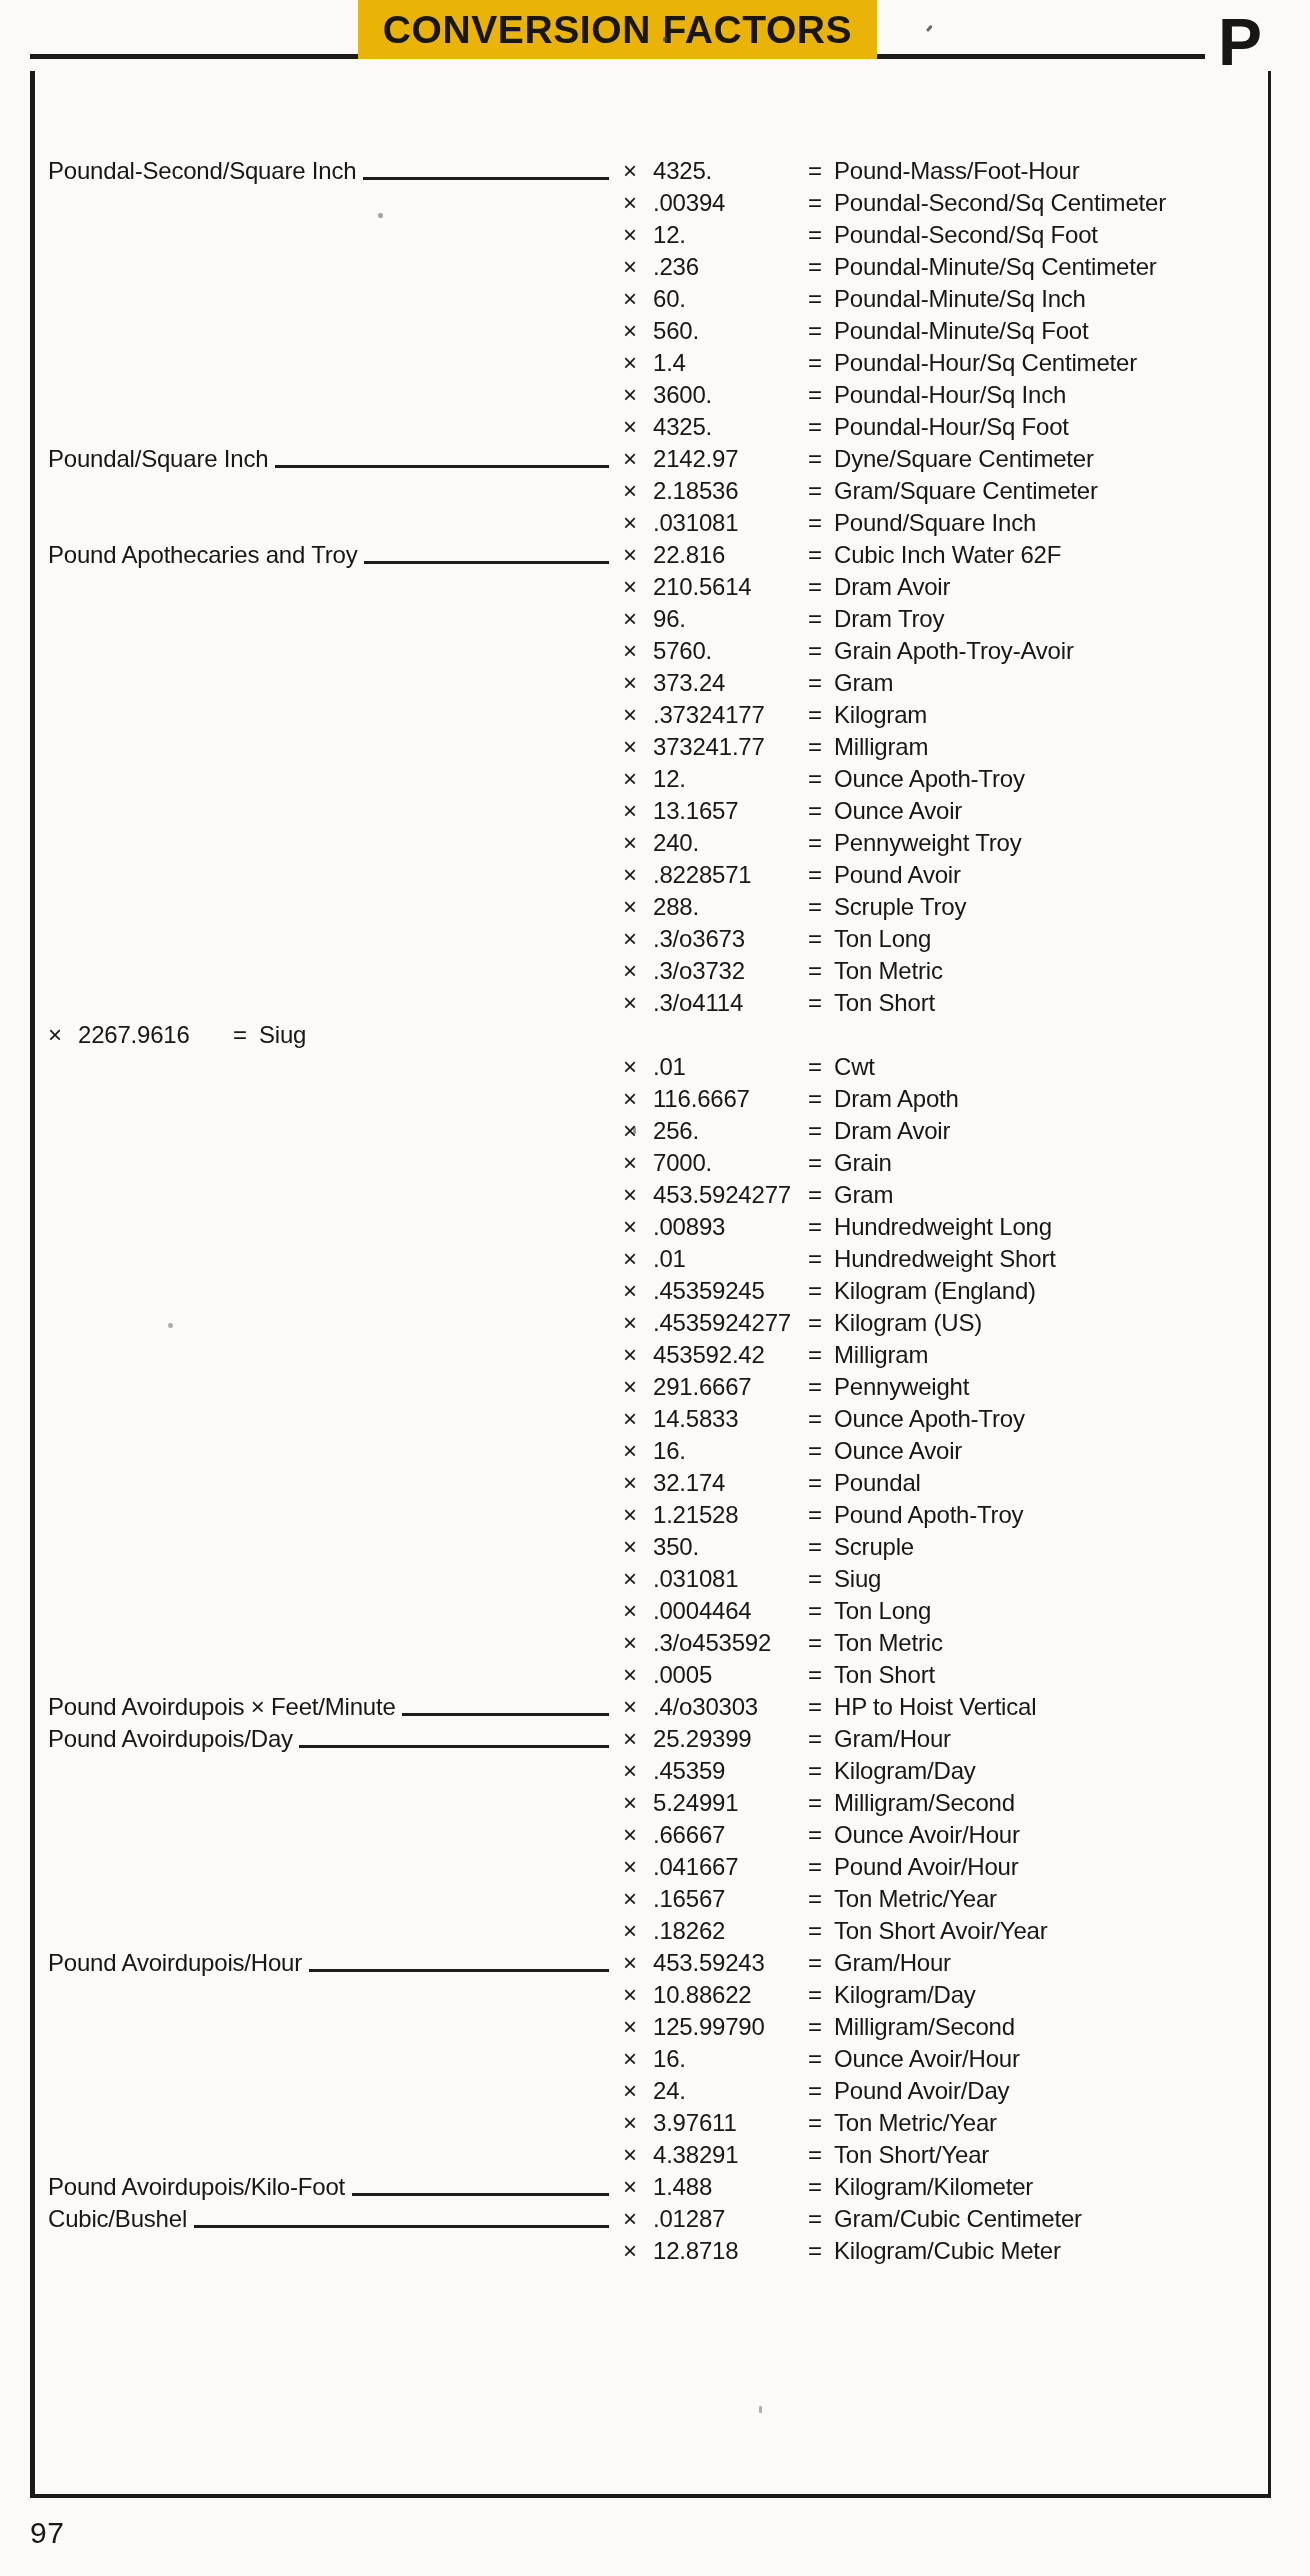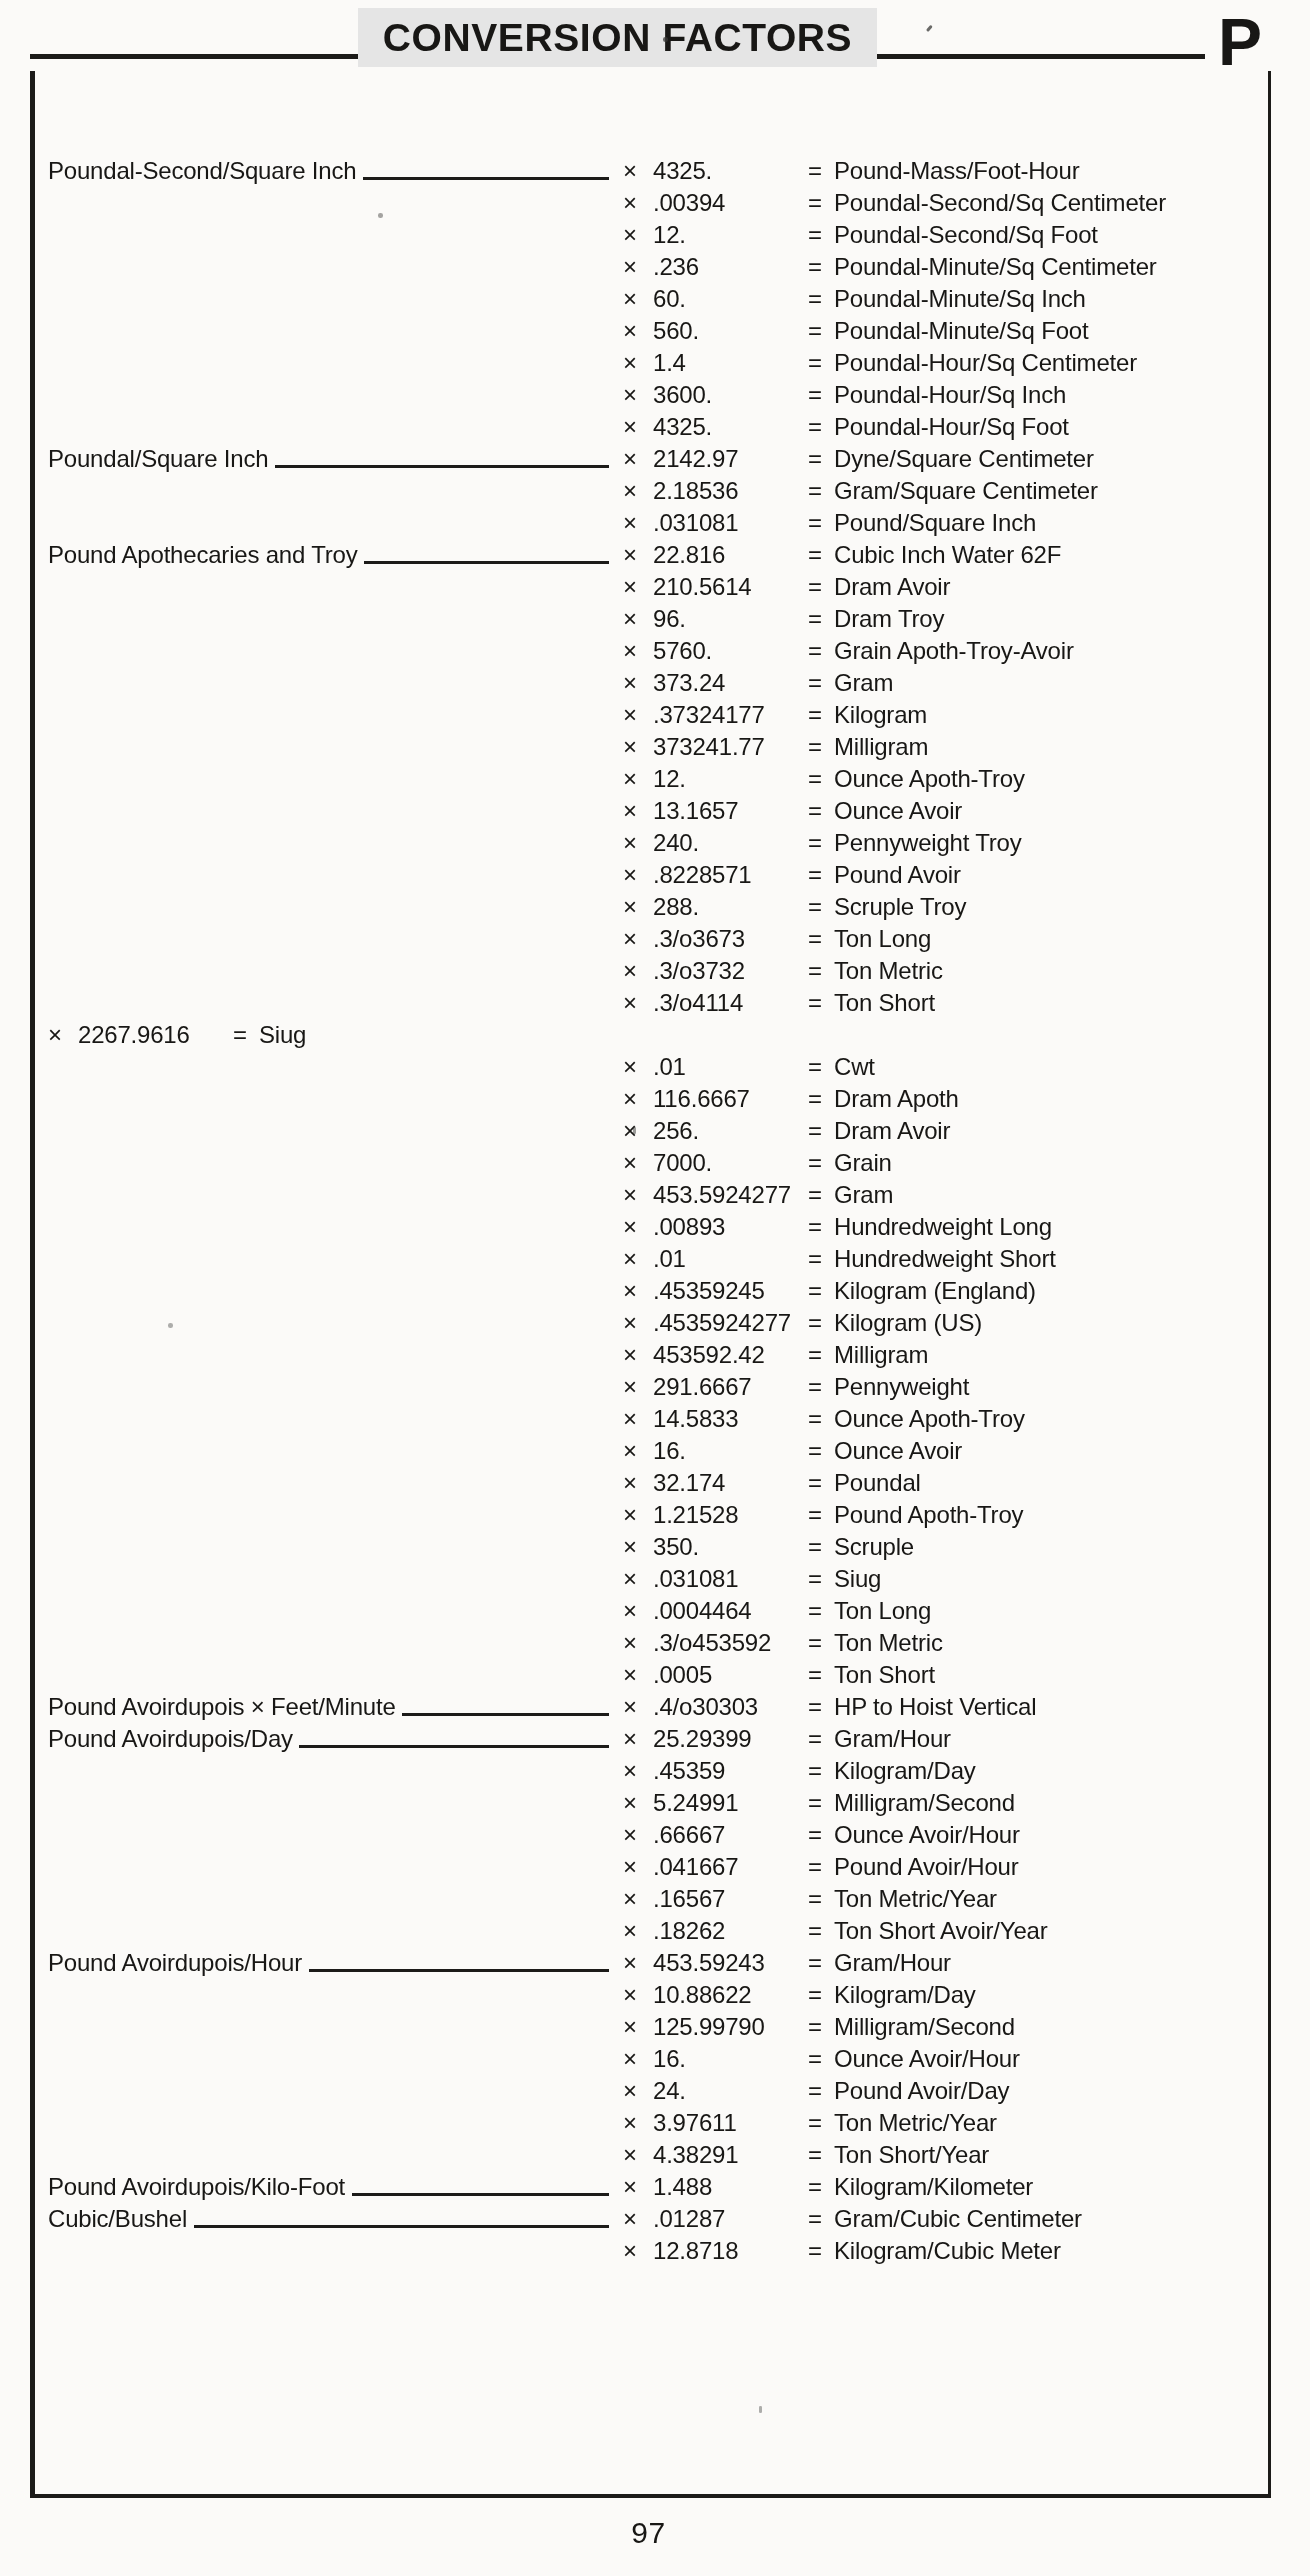--- a/index.html
+++ b/index.html
@@ -21,23 +21,23 @@
   .top-rule{
     position:absolute;left:30px;top:54px;
     width:1175px;height:4.5px;background:#1c1b19;
   }
   .title-wrap{
     position:absolute;left:30px;top:0;width:1175px;
     text-align:center;
   }
   .title{
     display:inline-block;
-    background:#e5e5e5;
+    background:#eab308;
     padding:0 24.5px;
-    margin:8px;
+    margin:0;
     font-size:39px;
     font-weight:bold;
     letter-spacing:0.6px;
     line-height:59px;
     white-space:nowrap;
   }
   .corner-letter{
     position:absolute;left:1218px;top:9px;
     font-size:66px;font-weight:bold;line-height:1;
   }
@@ -70,21 +70,20 @@
     width:185px;min-width:185px;
     display:flex;
   }
   .times-sym{display:inline-block;width:30px;}
   .cell-result{
     flex:1;display:flex;
   }
   .equals-sym{display:inline-block;width:26px;}
   .page-number{
     position:absolute;left:30px;top:2516px;width:1237px;
-    text-align:center;
     font-size:30px;
     letter-spacing:0.6px;
   }
   .speck{
     position:absolute;width:4.5px;height:4.5px;border-radius:50%;
     background:#3a3a38;opacity:.75;
   }
   .speck.s2{width:3.2px;height:6.5px;border-radius:1.3px;}
 </style>
 </head>

